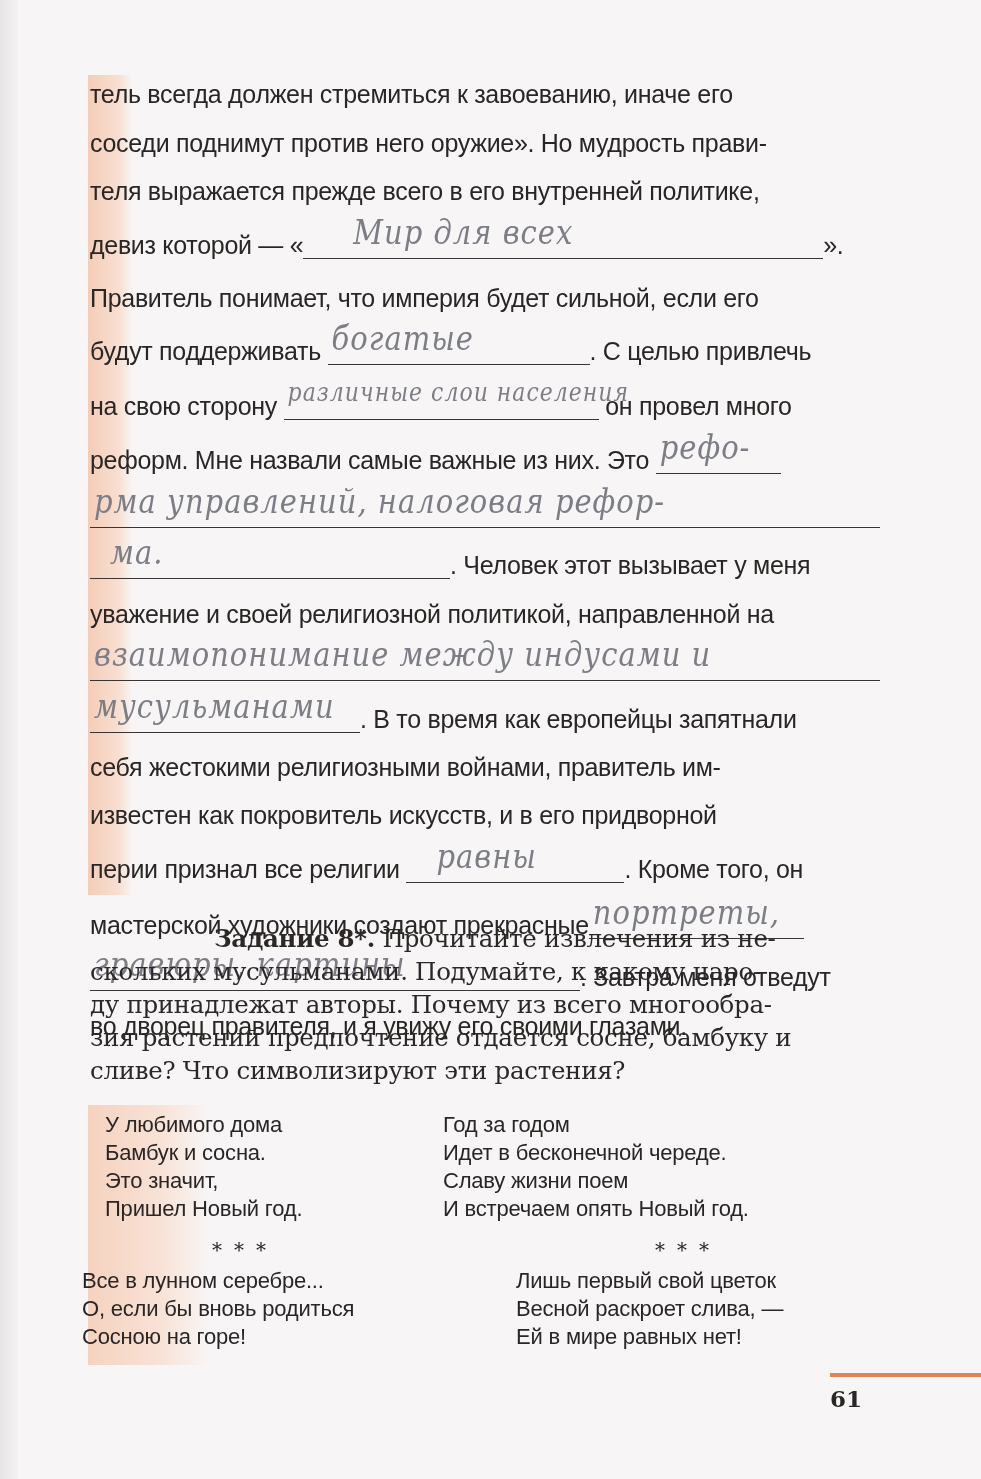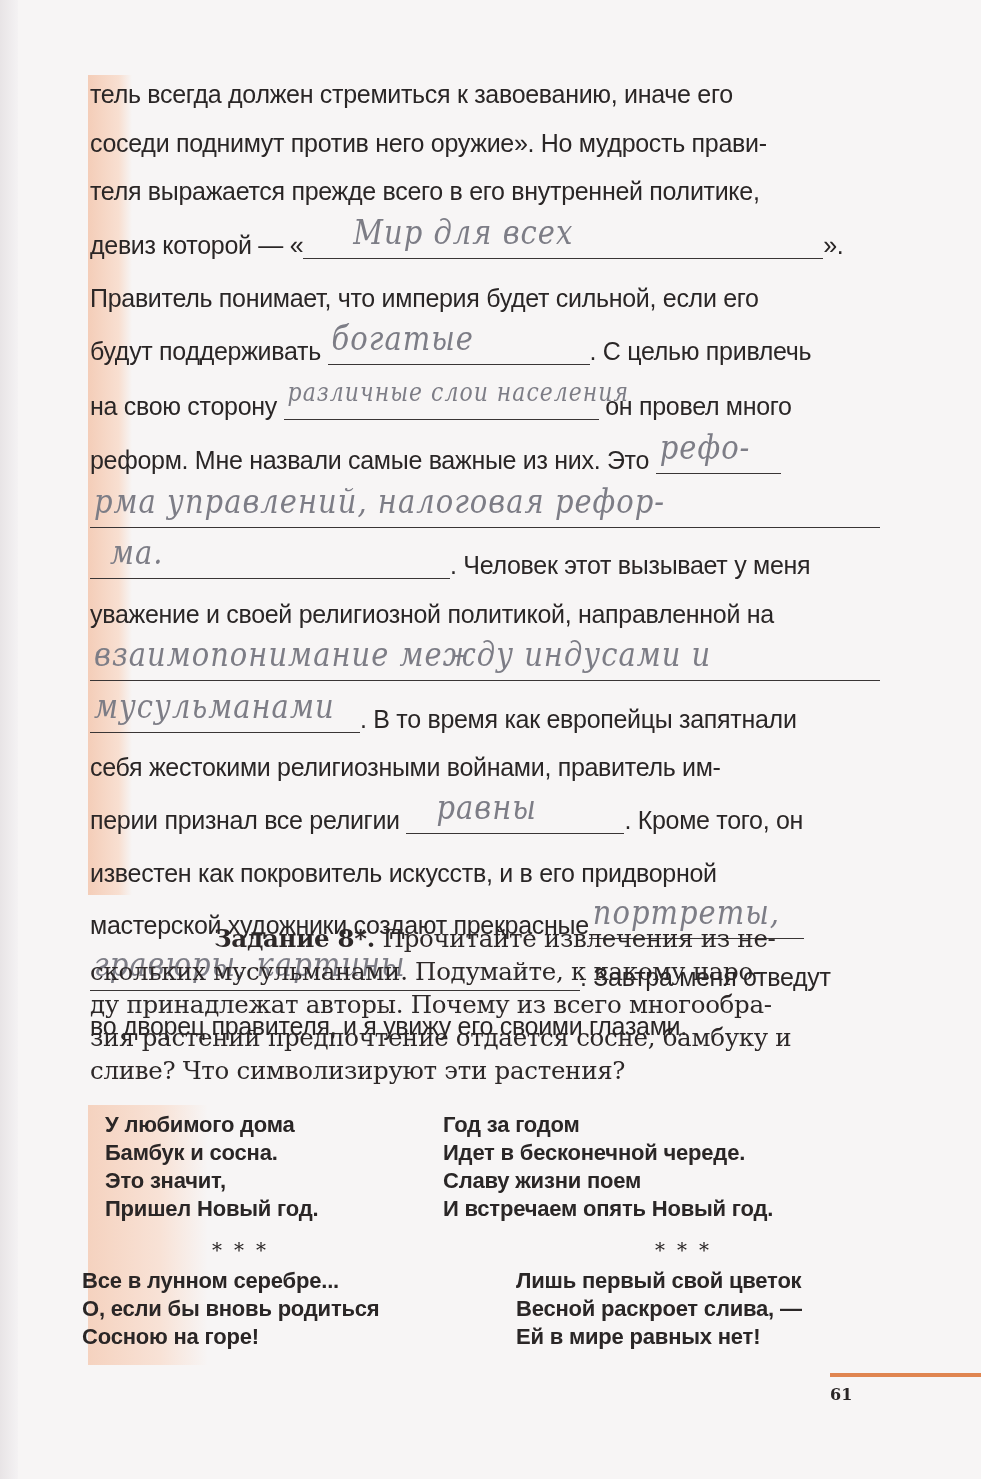--- a/index.html
+++ b/index.html
@@ -50,31 +50,31 @@
     line-height: 33px; color: #2d2828; letter-spacing: -0.3px;
   }
   .task .l { white-space: nowrap; display: flex; justify-content: space-between; }
   .task .l.last { justify-content: flex-start; gap: 10px; }
   .task .indent { padding-left: 124px; }
   .task b { font-weight: bold; }
 
   .poem {
     position: absolute; font-size: 22px; line-height: 28px; letter-spacing: -0.2px;
   }
-  .poem div { white-space: nowrap; font-weight: bold; }
+  .poem div { white-space: nowrap; }
   .stars {
     position: absolute; font-family: "DejaVu Serif", serif; font-size: 20px; letter-spacing: 12px;
   }
   .page-rule {
     position: absolute; left: 830px; top: 1373px; width: 151px; height: 4px;
     background: #e08550;
   }
   .page-num {
     position: absolute; left: 830px; top: 1385px;
-    font-family: "DejaVu Serif", serif; font-weight: bold; font-size: 16px; color: #2a2626;
+    font-family: "DejaVu Serif", serif; font-weight: bold; font-size: 23px; color: #2a2626;
   }
 </style>
 </head>
 <body>
 
 <div class="page-edge"></div>
 <div class="band band-top"></div>
 <div class="band band-poem"></div>
 
 <div class="text-block">
@@ -138,30 +138,30 @@
   </div>
   <div class="line" style="height:48px">
     <span class="blank" style="width:270px">
         <span class="hw">мусульманами</span>
       </span>
     <span class="seg">. В то время как европейцы запятнали</span>
   </div>
   <div class="line">
       <span class="seg">себя жестокими религиозными войнами, правитель им-</span>
     </div>
+  <div class="line">
+      <span class="seg">известен как покровитель искусств, и в его придворной</span>
+    </div>
   <div class="line" style="height:58px">
     <span class="seg">перии признал все религии </span>
     <span class="blank" style="width:218px">
         <span class="hw" style="left:30px">равны</span>
       </span>
     <span class="seg">. Кроме того, он</span>
   </div>
-  <div class="line">
-      <span class="seg">известен как покровитель искусств, и в его придворной</span>
-    </div>
   <div class="line" style="height:54px">
     <span class="seg">мастерской художники создают прекрасные</span>
     <span class="blank" style="width:215px">
         <span class="hw">портреты,</span>
       </span>
   </div>
   <div class="line" style="height:50px">
     <span class="blank" style="width:490px">
         <span class="hw">гравюры, картины</span>
       </span>

